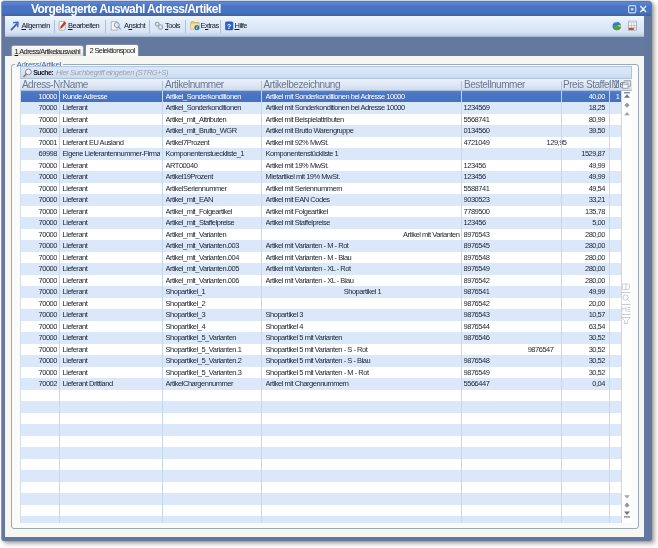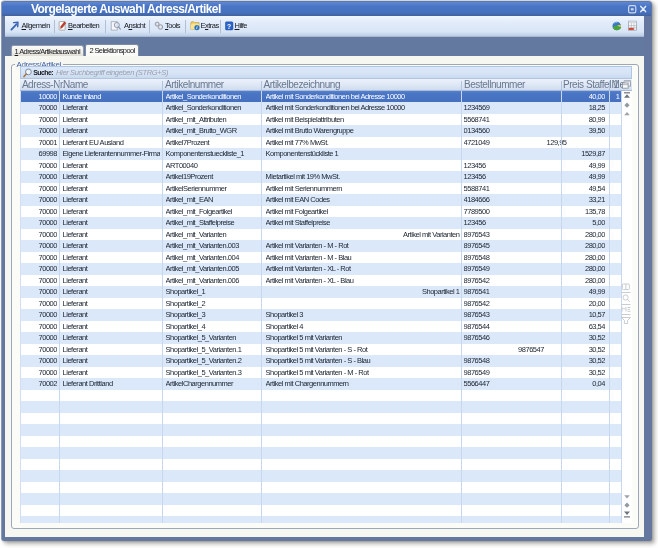--- a/index.html
+++ b/index.html
@@ -150,21 +150,21 @@
 <div class="hsep" style="left:589.5px"></div>
 <svg class="abs" style="left:602px;top:1.5px" width="9" height="9" viewBox="0 0 9 9">
 <rect x="2.2" y="0.7" width="6.2" height="5.4" fill="#eef1f5" stroke="#8a919c" stroke-width="0.8"></rect>
 <rect x="2.2" y="0.7" width="6.2" height="1.4" fill="#c3c9d2"></rect>
 <rect x="0.5" y="3" width="5.6" height="5.2" fill="#f6f8fa" stroke="#8a919c" stroke-width="0.8"></rect>
 <path d="M0.5 4.6 L6.1 4.6" stroke="#8a919c" stroke-width="0.6"></path>
 </svg>
 </div>
 <div class="row sel" style="top:24.5px">
 <span class="cell" style="left:0px;width:37.5px;text-align:right">10000</span>
-<span class="cell" style="left:43px;width:97px;text-align:left">Kunde Inland</span>
+<span class="cell" style="left:43px;width:97px;text-align:left">Kunde Adresse</span>
 <span class="cell" style="left:146px;width:93px;text-align:left">Artikel_Sonderkonditionen</span>
 <span class="cell" style="left:246px;width:194px;text-align:left">Artikel mit Sonderkonditionen bei Adresse 10000</span>
 <span class="cell" style="left:527px;width:58.5px;text-align:right">40,00</span>
 <span class="cell" style="left:575px;width:25px;text-align:right">1</span>
 </div>
 <div class="row stripe" style="top:36px">
 <span class="cell" style="left:0px;width:37.5px;text-align:right">70000</span>
 <span class="cell" style="left:43px;width:97px;text-align:left">Lieferant</span>
 <span class="cell" style="left:146px;width:93px;text-align:left">Artikel_Sonderkonditionen</span>
 <span class="cell" style="left:246px;width:194px;text-align:left">Artikel mit Sonderkonditionen bei Adresse 10000</span>
@@ -184,35 +184,36 @@
 <span class="cell" style="left:43px;width:97px;text-align:left">Lieferant</span>
 <span class="cell" style="left:146px;width:93px;text-align:left">Artikel_mit_Brutto_WGR</span>
 <span class="cell" style="left:246px;width:194px;text-align:left">Artikel mit Brutto Warengruppe</span>
 <span class="cell" style="left:444px;width:95px;text-align:left">0134560</span>
 <span class="cell" style="left:527px;width:58.5px;text-align:right">39,50</span>
 </div>
 <div class="row" style="top:70.5px">
 <span class="cell" style="left:0px;width:37.5px;text-align:right">70001</span>
 <span class="cell" style="left:43px;width:97px;text-align:left">Lieferant EU Ausland</span>
 <span class="cell" style="left:146px;width:93px;text-align:left">Artikel7Prozent</span>
-<span class="cell" style="left:246px;width:194px;text-align:left">Artikel mit 77% MwSt.</span>
+<span class="cell" style="left:246px;width:194px;text-align:left">Artikel mit 92% MwSt.</span>
 <span class="cell" style="left:444px;width:95px;text-align:left">4721049</span>
 <span class="cell" style="left:527px;width:58.5px;text-align:left">129,95</span>
 </div>
 <div class="row stripe" style="top:82px">
 <span class="cell" style="left:0px;width:37.5px;text-align:right">69998</span>
 <span class="cell" style="left:43px;width:97px;text-align:left">Eigene Lieferantennummer-Firma</span>
 <span class="cell" style="left:146px;width:93px;text-align:left">Komponentenstueckliste_1</span>
 <span class="cell" style="left:246px;width:164px;text-align:left">Komponentenstückliste 1</span>
 <span class="cell" style="left:527px;width:58.5px;text-align:right">1529,87</span>
 </div>
 <div class="row" style="top:93.5px">
 <span class="cell" style="left:0px;width:37.5px;text-align:right">70000</span>
 <span class="cell" style="left:43px;width:97px;text-align:left">Lieferant</span>
 <span class="cell" style="left:146px;width:93px;text-align:left">ART00040</span>
+<span class="cell" style="left:246px;width:194px;text-align:left">Artikel mit 19% MwSt.</span>
 <span class="cell" style="left:444px;width:95px;text-align:left">123456</span>
 <span class="cell" style="left:527px;width:58.5px;text-align:right">49,99</span>
 </div>
 <div class="row stripe" style="top:105px">
 <span class="cell" style="left:0px;width:37.5px;text-align:right">70000</span>
 <span class="cell" style="left:43px;width:97px;text-align:left">Lieferant</span>
 <span class="cell" style="left:146px;width:93px;text-align:left">Artikel19Prozent</span>
 <span class="cell" style="left:246px;width:194px;text-align:left">Mietartikel mit 19% MwSt.</span>
 <span class="cell" style="left:444px;width:95px;text-align:left">123456</span>
 <span class="cell" style="left:527px;width:58.5px;text-align:right">49,99</span>
@@ -223,21 +224,21 @@
 <span class="cell" style="left:146px;width:93px;text-align:left">ArtikelSeriennummer</span>
 <span class="cell" style="left:246px;width:194px;text-align:left">Artikel mit Seriennummern</span>
 <span class="cell" style="left:444px;width:95px;text-align:left">5588741</span>
 <span class="cell" style="left:527px;width:58.5px;text-align:right">49,54</span>
 </div>
 <div class="row stripe" style="top:128px">
 <span class="cell" style="left:0px;width:37.5px;text-align:right">70000</span>
 <span class="cell" style="left:43px;width:97px;text-align:left">Lieferant</span>
 <span class="cell" style="left:146px;width:93px;text-align:left">Artikel_mit_EAN</span>
 <span class="cell" style="left:246px;width:194px;text-align:left">Artikel mit EAN Codes</span>
-<span class="cell" style="left:444px;width:95px;text-align:left">4184666</span>
+<span class="cell" style="left:444px;width:95px;text-align:left">9030523</span>
 <span class="cell" style="left:527px;width:58.5px;text-align:right">33,21</span>
 </div>
 <div class="row" style="top:139.5px">
 <span class="cell" style="left:0px;width:37.5px;text-align:right">70000</span>
 <span class="cell" style="left:43px;width:97px;text-align:left">Lieferant</span>
 <span class="cell" style="left:146px;width:93px;text-align:left">Artikel_mit_Folgeartikel</span>
 <span class="cell" style="left:246px;width:194px;text-align:left">Artikel mit Folgeartikel</span>
 <span class="cell" style="left:444px;width:95px;text-align:left">7789500</span>
 <span class="cell" style="left:527px;width:58.5px;text-align:right">135,78</span>
 </div>
@@ -286,21 +287,21 @@
 <span class="cell" style="left:43px;width:97px;text-align:left">Lieferant</span>
 <span class="cell" style="left:146px;width:93px;text-align:left">Artikel_mit_Varianten.006</span>
 <span class="cell" style="left:246px;width:194px;text-align:left">Artikel mit Varianten - XL - Blau</span>
 <span class="cell" style="left:444px;width:95px;text-align:left">8976542</span>
 <span class="cell" style="left:527px;width:58.5px;text-align:right">280,00</span>
 </div>
 <div class="row stripe" style="top:220px">
 <span class="cell" style="left:0px;width:37.5px;text-align:right">70000</span>
 <span class="cell" style="left:43px;width:97px;text-align:left">Lieferant</span>
 <span class="cell" style="left:146px;width:93px;text-align:left">Shopartikel_1</span>
-<span class="cell" style="left:246px;width:194px;text-align:right">Shopartikel 1</span>
+<span class="cell" style="left:246px;width:194px;text-align:center">Shopartikel 1</span>
 <span class="cell" style="left:444px;width:95px;text-align:left">9876541</span>
 <span class="cell" style="left:527px;width:58.5px;text-align:right">49,99</span>
 </div>
 <div class="row" style="top:231.5px">
 <span class="cell" style="left:0px;width:37.5px;text-align:right">70000</span>
 <span class="cell" style="left:43px;width:97px;text-align:left">Lieferant</span>
 <span class="cell" style="left:146px;width:93px;text-align:left">Shopartikel_2</span>
 <span class="cell" style="left:444px;width:95px;text-align:left">9876542</span>
 <span class="cell" style="left:527px;width:58.5px;text-align:right">20,00</span>
 </div>
@@ -326,21 +327,21 @@
 <span class="cell" style="left:146px;width:93px;text-align:left">Shopartikel_5_Varianten</span>
 <span class="cell" style="left:246px;width:194px;text-align:left">Shopartikel 5 mit Varianten</span>
 <span class="cell" style="left:444px;width:95px;text-align:left">9876546</span>
 <span class="cell" style="left:527px;width:58.5px;text-align:right">30,52</span>
 </div>
 <div class="row" style="top:277.5px">
 <span class="cell" style="left:0px;width:37.5px;text-align:right">70000</span>
 <span class="cell" style="left:43px;width:97px;text-align:left">Lieferant</span>
 <span class="cell" style="left:146px;width:93px;text-align:left">Shopartikel_5_Varianten.1</span>
 <span class="cell" style="left:246px;width:194px;text-align:left">Shopartikel 5 mit Varianten - S - Rot</span>
-<span class="cell" style="left:464px;width:95px;text-align:center">9876547</span>
+<span class="cell" style="left:439px;width:95px;text-align:right">9876547</span>
 <span class="cell" style="left:527px;width:58.5px;text-align:right">30,52</span>
 </div>
 <div class="row stripe" style="top:289px">
 <span class="cell" style="left:0px;width:37.5px;text-align:right">70000</span>
 <span class="cell" style="left:43px;width:97px;text-align:left">Lieferant</span>
 <span class="cell" style="left:146px;width:93px;text-align:left">Shopartikel_5_Varianten.2</span>
 <span class="cell" style="left:246px;width:194px;text-align:left">Shopartikel 5 mit Varianten - S - Blau</span>
 <span class="cell" style="left:444px;width:95px;text-align:left">9876548</span>
 <span class="cell" style="left:527px;width:58.5px;text-align:right">30,52</span>
 </div>

